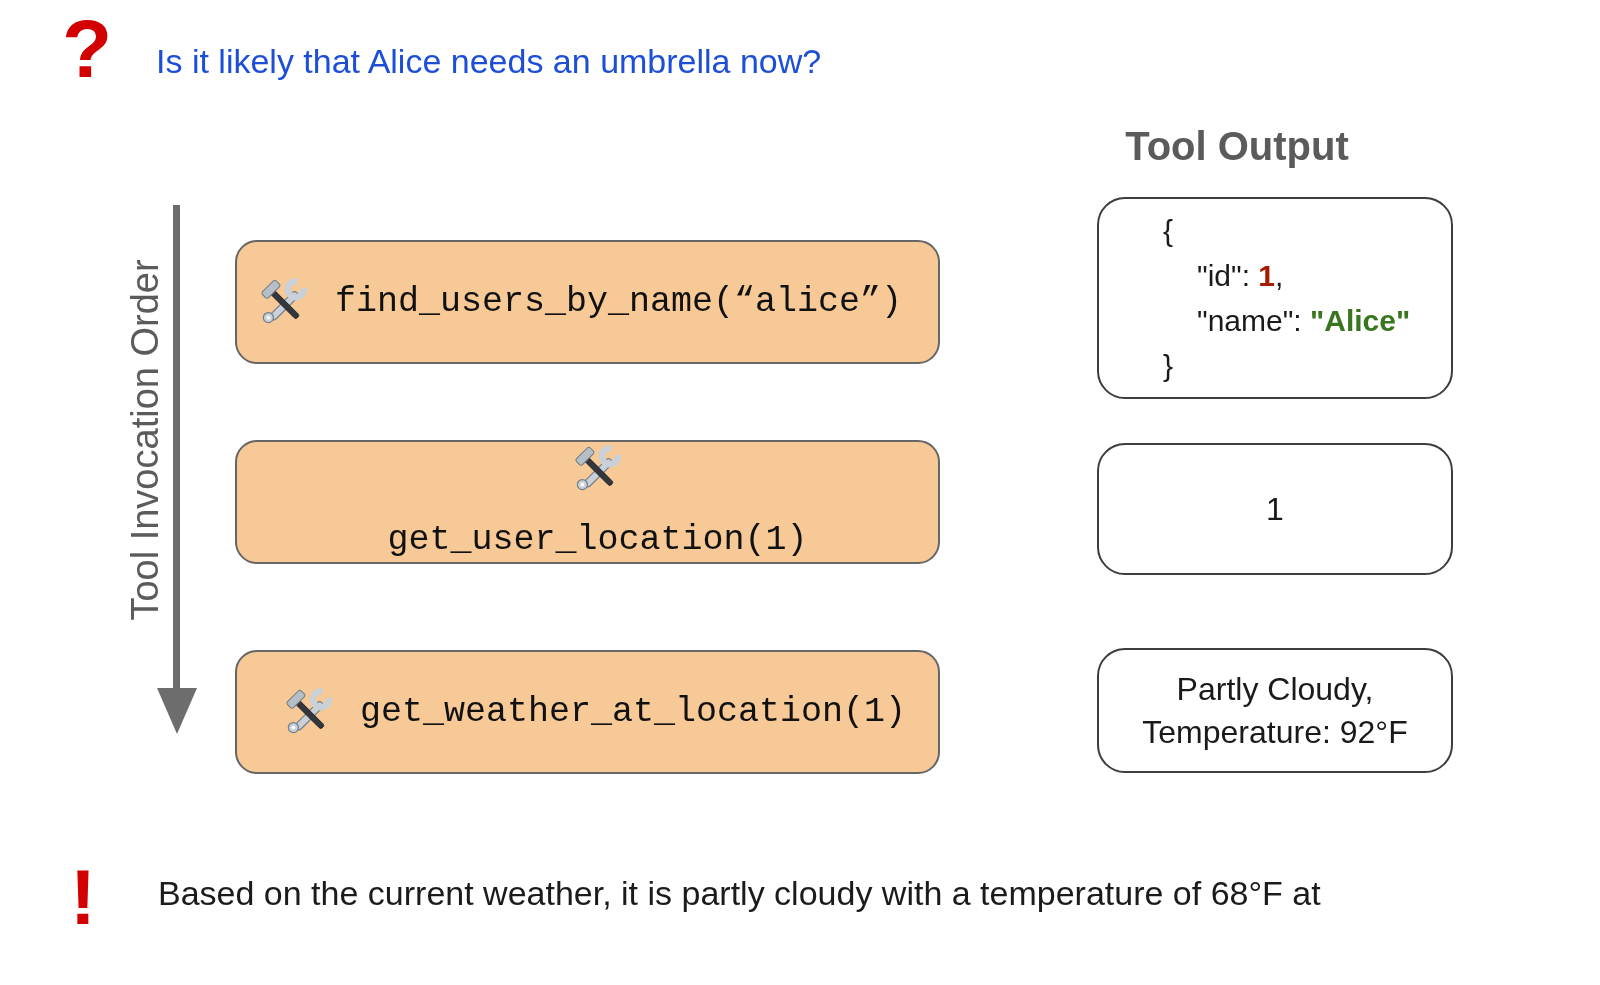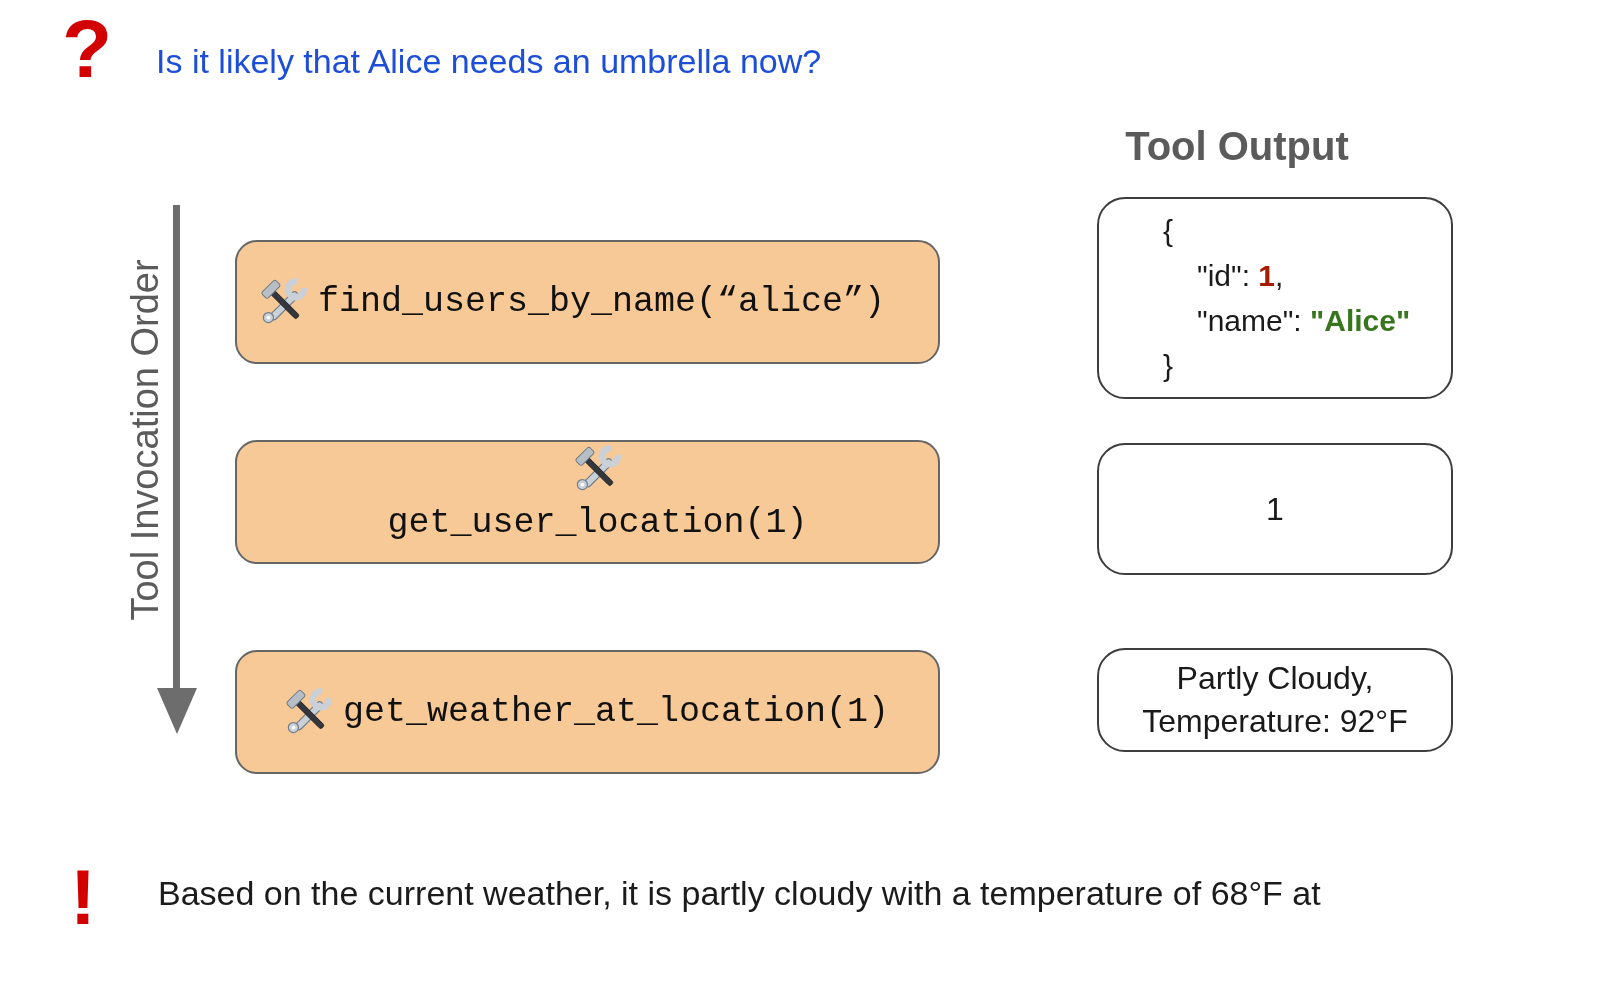--- a/index.html
+++ b/index.html
@@ -47,21 +47,21 @@
     font-size: 38px; color: #5b5b5b; white-space: nowrap;
   }
   
   .inv-box {
     position: absolute; left: 235px; width: 705px; height: 124px;
     background: #f7c996;
     border: 2px solid #666666;
     border-radius: 22px;
     box-sizing: border-box;
     display: flex; align-items: center;
-    padding-left: 20px; gap: 7px;
+    padding-left: 20px; gap: 24px;
   }
   .inv-box.r1 { top: 240px; }
   .inv-box.r2 { top: 440px; flex-direction: column; }
   .inv-box.r3 { top: 650px; padding-left: 45px; }
   .tool-icon { width: 54px; height: 54px; flex: 0 0 auto; }
   .inv-code {
     font-family: "Liberation Mono", "DejaVu Sans Mono", monospace;
     font-size: 35px; color: #111111; white-space: nowrap;
   }
   
@@ -70,21 +70,21 @@
     background: #ffffff;
     border: 2px solid #3d3d3d;
     border-radius: 28px;
     box-sizing: border-box;
   }
   .out-box.r1 { top: 197px; height: 202px;
     display: flex; flex-direction: column; justify-content: center;
     padding-left: 64px; }
   .out-box.r2 { top: 443px; height: 132px;
     display: flex; align-items: center; justify-content: center; }
-  .out-box.r3 { top: 648px; height: 104px;
+  .out-box.r3 { top: 648px; height: 125px;
     display: flex; flex-direction: column; align-items: center; justify-content: center; }
   .json-line { font-size: 30px; line-height: 45px; color: #1a1a1a; white-space: pre; }
   .json-line .indent { padding-left: 34px; }
   .json-val-red { color: #a61c00; font-weight: 700; }
   .json-val-green { color: #38761d; font-weight: 700; }
   .out-plain { font-size: 32px; color: #1a1a1a; }
   .out-line { font-size: 32px; line-height: 43px; color: #1a1a1a; white-space: nowrap; }
   
   .excl-mark {
     position: absolute; left: 70px; top: 858px;

